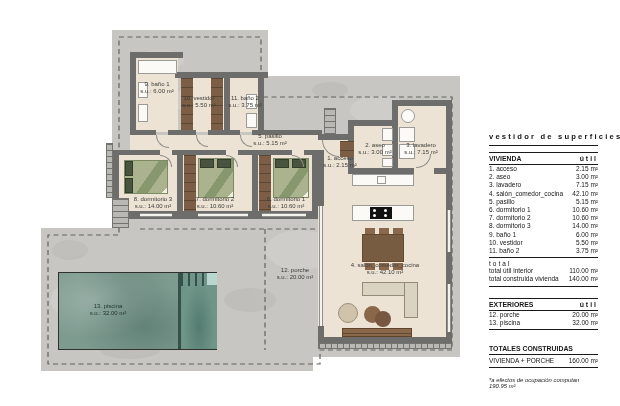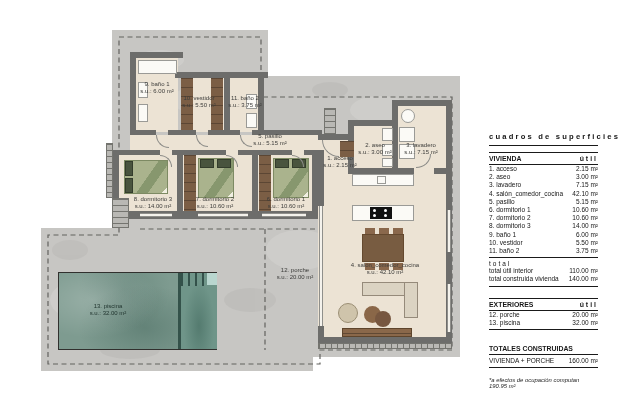--- a/index.html
+++ b/index.html
@@ -256,21 +256,21 @@
       <span>12. porche</span>
         <span>s.u.: 20.00 m²</span>
       </div>
     <div class="rlabel pool-label" style="left:80px;top:303px;width:56px;">
       <span>13. piscina</span>
         <span>s.u.: 32.00 m²</span>
       </div>
   </div>
 
   <aside class="panel">
-    <div class="title">cuadros de superficies</div>
+    <div class="title">vestidor de superficies</div>
 
     <div class="sect-head">
       <span>VIVIENDA</span>
       <span class="unit">útil</span>
     </div>
     <div class="trow">
         <span>1. acceso</span>
         <span class="v">2.15 m²</span>
       </div>
     <div class="trow">

